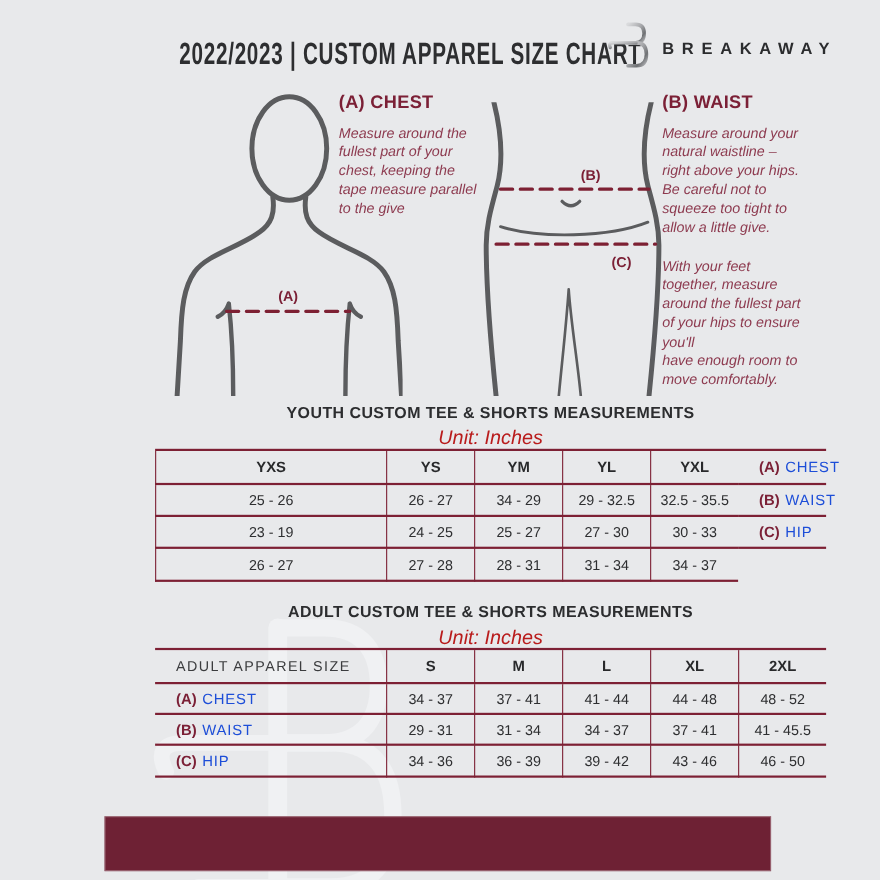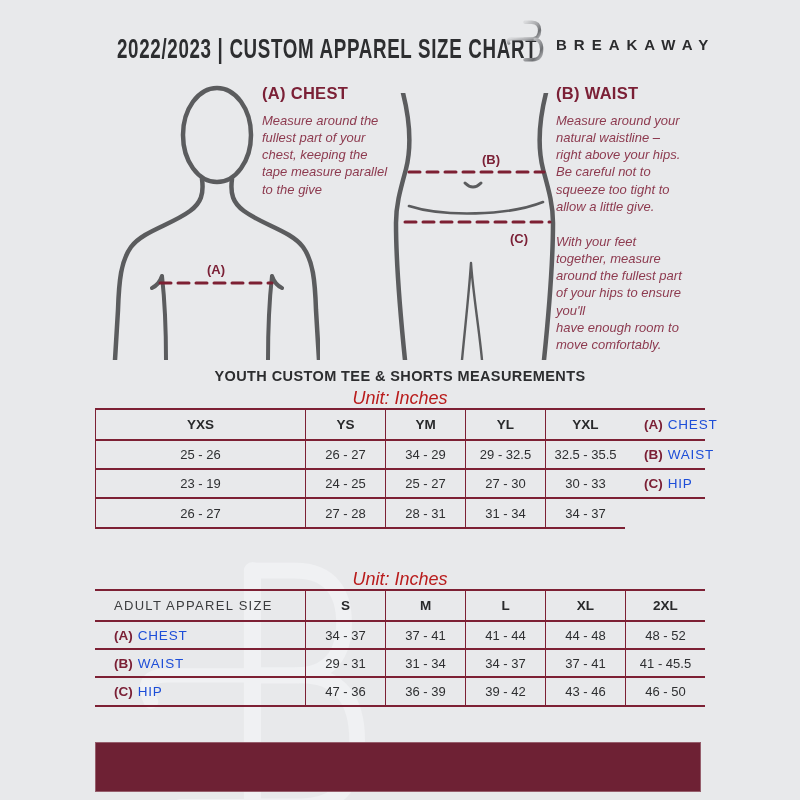--- a/index.html
+++ b/index.html
@@ -68,21 +68,21 @@
   .label-cell{ justify-content:flex-start; padding-left:19px; }
   .head-label{ font-size:13px; letter-spacing:1.3px; color:#3b3c3e; }
   .size-head{ font-size:13.5px; font-weight:700; color:#28292b; }
   .value{ font-size:13px; color:#2e2f31; }
   .prefix{ font-weight:700; color:#7b2036; margin-right:5px; font-size:13.5px; }
   .rlabel{ font-size:13.5px; letter-spacing:.8px; color:#1d4ed8; }
 
   
   .watermark{ position:absolute; left:128px; top:538px; width:262px; height:301px; z-index:0; opacity:.85; }
   .watermark path, .watermark ellipse{ fill:none; stroke:#f2f3f5; stroke-linecap:round; stroke-linejoin:round; }
-  .content-layer{ position:absolute; inset:0; z-index:1; }
+  .content-layer{ position:absolute; inset:0; z-index:1;margin-left:46px; }
   .footer-bar{
     position:absolute; left:95px; top:742px; width:606px; height:50px;
     background:#6e2134; box-shadow: inset 0 0 0 1px rgba(255,255,255,.28);
     z-index:2;
   }
 </style>
 </head>
 <body>
 
 <div class="canvas"></div>
@@ -198,20 +198,21 @@
         <span class="prefix">(C)</span>
         <span class="rlabel">HIP</span>
       </div>
       <div class="cell value vline">26 - 27</div>
       <div class="cell value vline">27 - 28</div>
       <div class="cell value vline">28 - 31</div>
       <div class="cell value vline">31 - 34</div>
       <div class="cell value vline">34 - 37</div>
     </div>
 
+  <div id="adult-title" class="tbl-title">ADULT CUSTOM TEE &amp; SHORTS MEASUREMENTS</div>
   <div id="adult-unit" class="tbl-unit">Unit: Inches</div>
   <div id="adult-table" class="size-table">
       <div class="cell label-cell head-label">ADULT APPAREL SIZE</div>
       <div class="cell size-head vline">S</div>
       <div class="cell size-head vline">M</div>
       <div class="cell size-head vline">L</div>
       <div class="cell size-head vline">XL</div>
       <div class="cell size-head vline">2XL</div>
       <div class="cell label-cell">
         <span class="prefix">(A)</span>
@@ -228,21 +229,21 @@
       </div>
       <div class="cell value vline">29 - 31</div>
       <div class="cell value vline">31 - 34</div>
       <div class="cell value vline">34 - 37</div>
       <div class="cell value vline">37 - 41</div>
       <div class="cell value vline">41 - 45.5</div>
       <div class="cell label-cell">
         <span class="prefix">(C)</span>
         <span class="rlabel">HIP</span>
       </div>
-      <div class="cell value vline">47 - 36</div>
+      <div class="cell value vline">34 - 36</div>
       <div class="cell value vline">36 - 39</div>
       <div class="cell value vline">39 - 42</div>
       <div class="cell value vline">43 - 46</div>
       <div class="cell value vline">46 - 50</div>
     </div>
 
 </div>
 
 <div class="footer-bar"></div>
 

